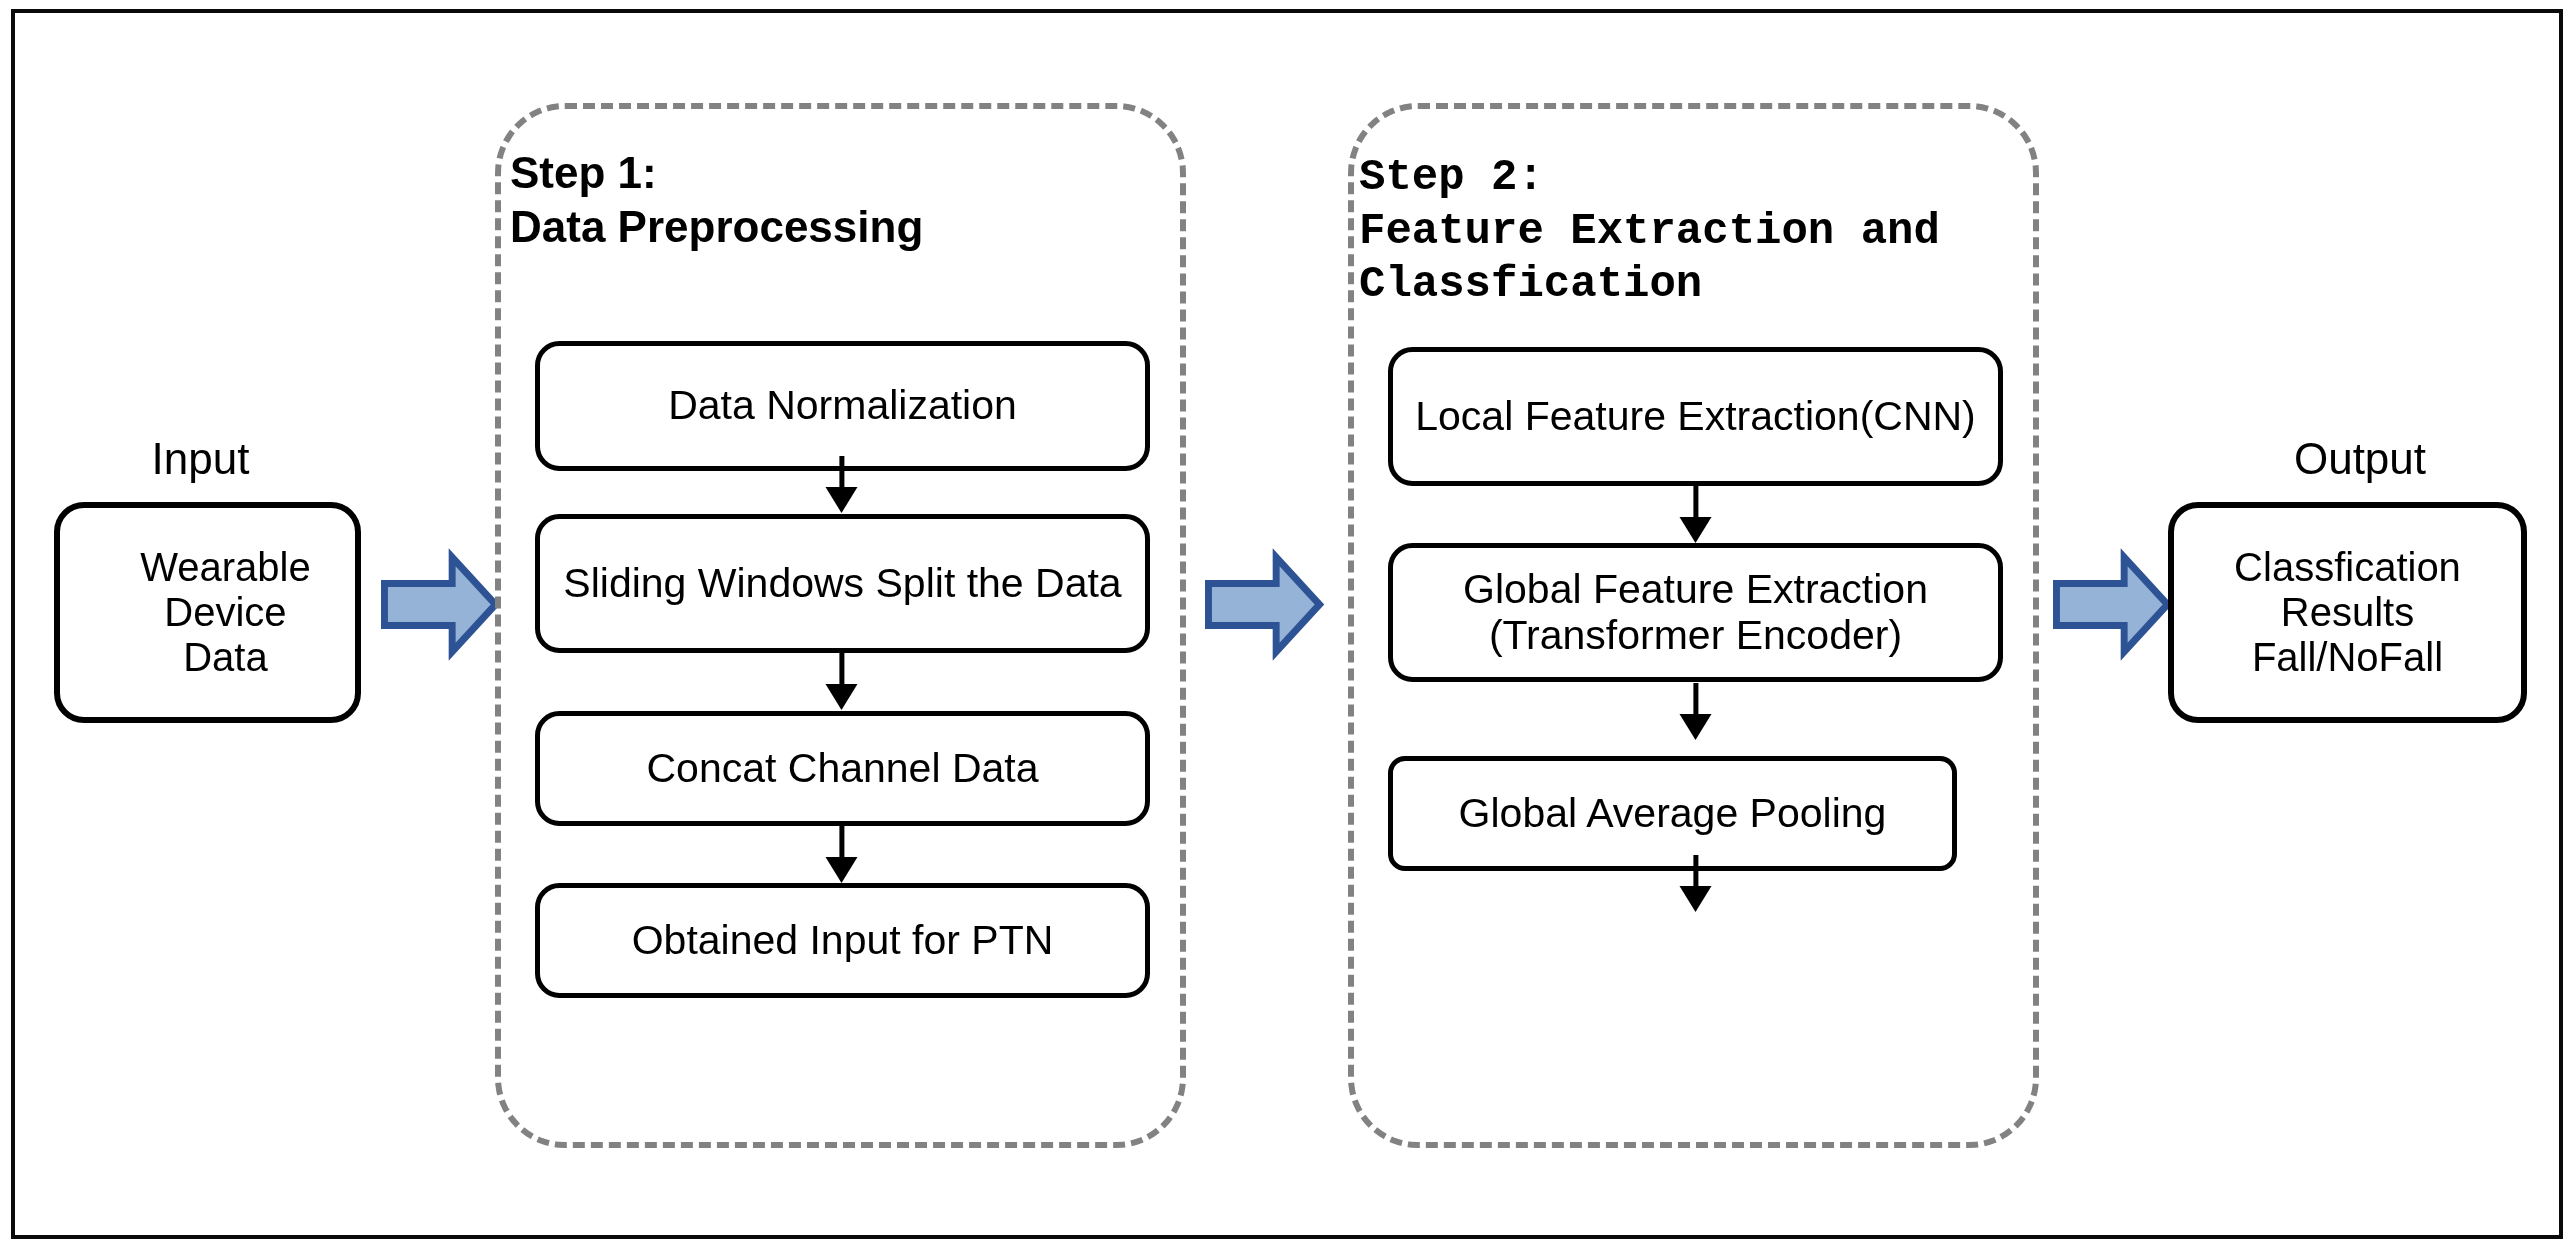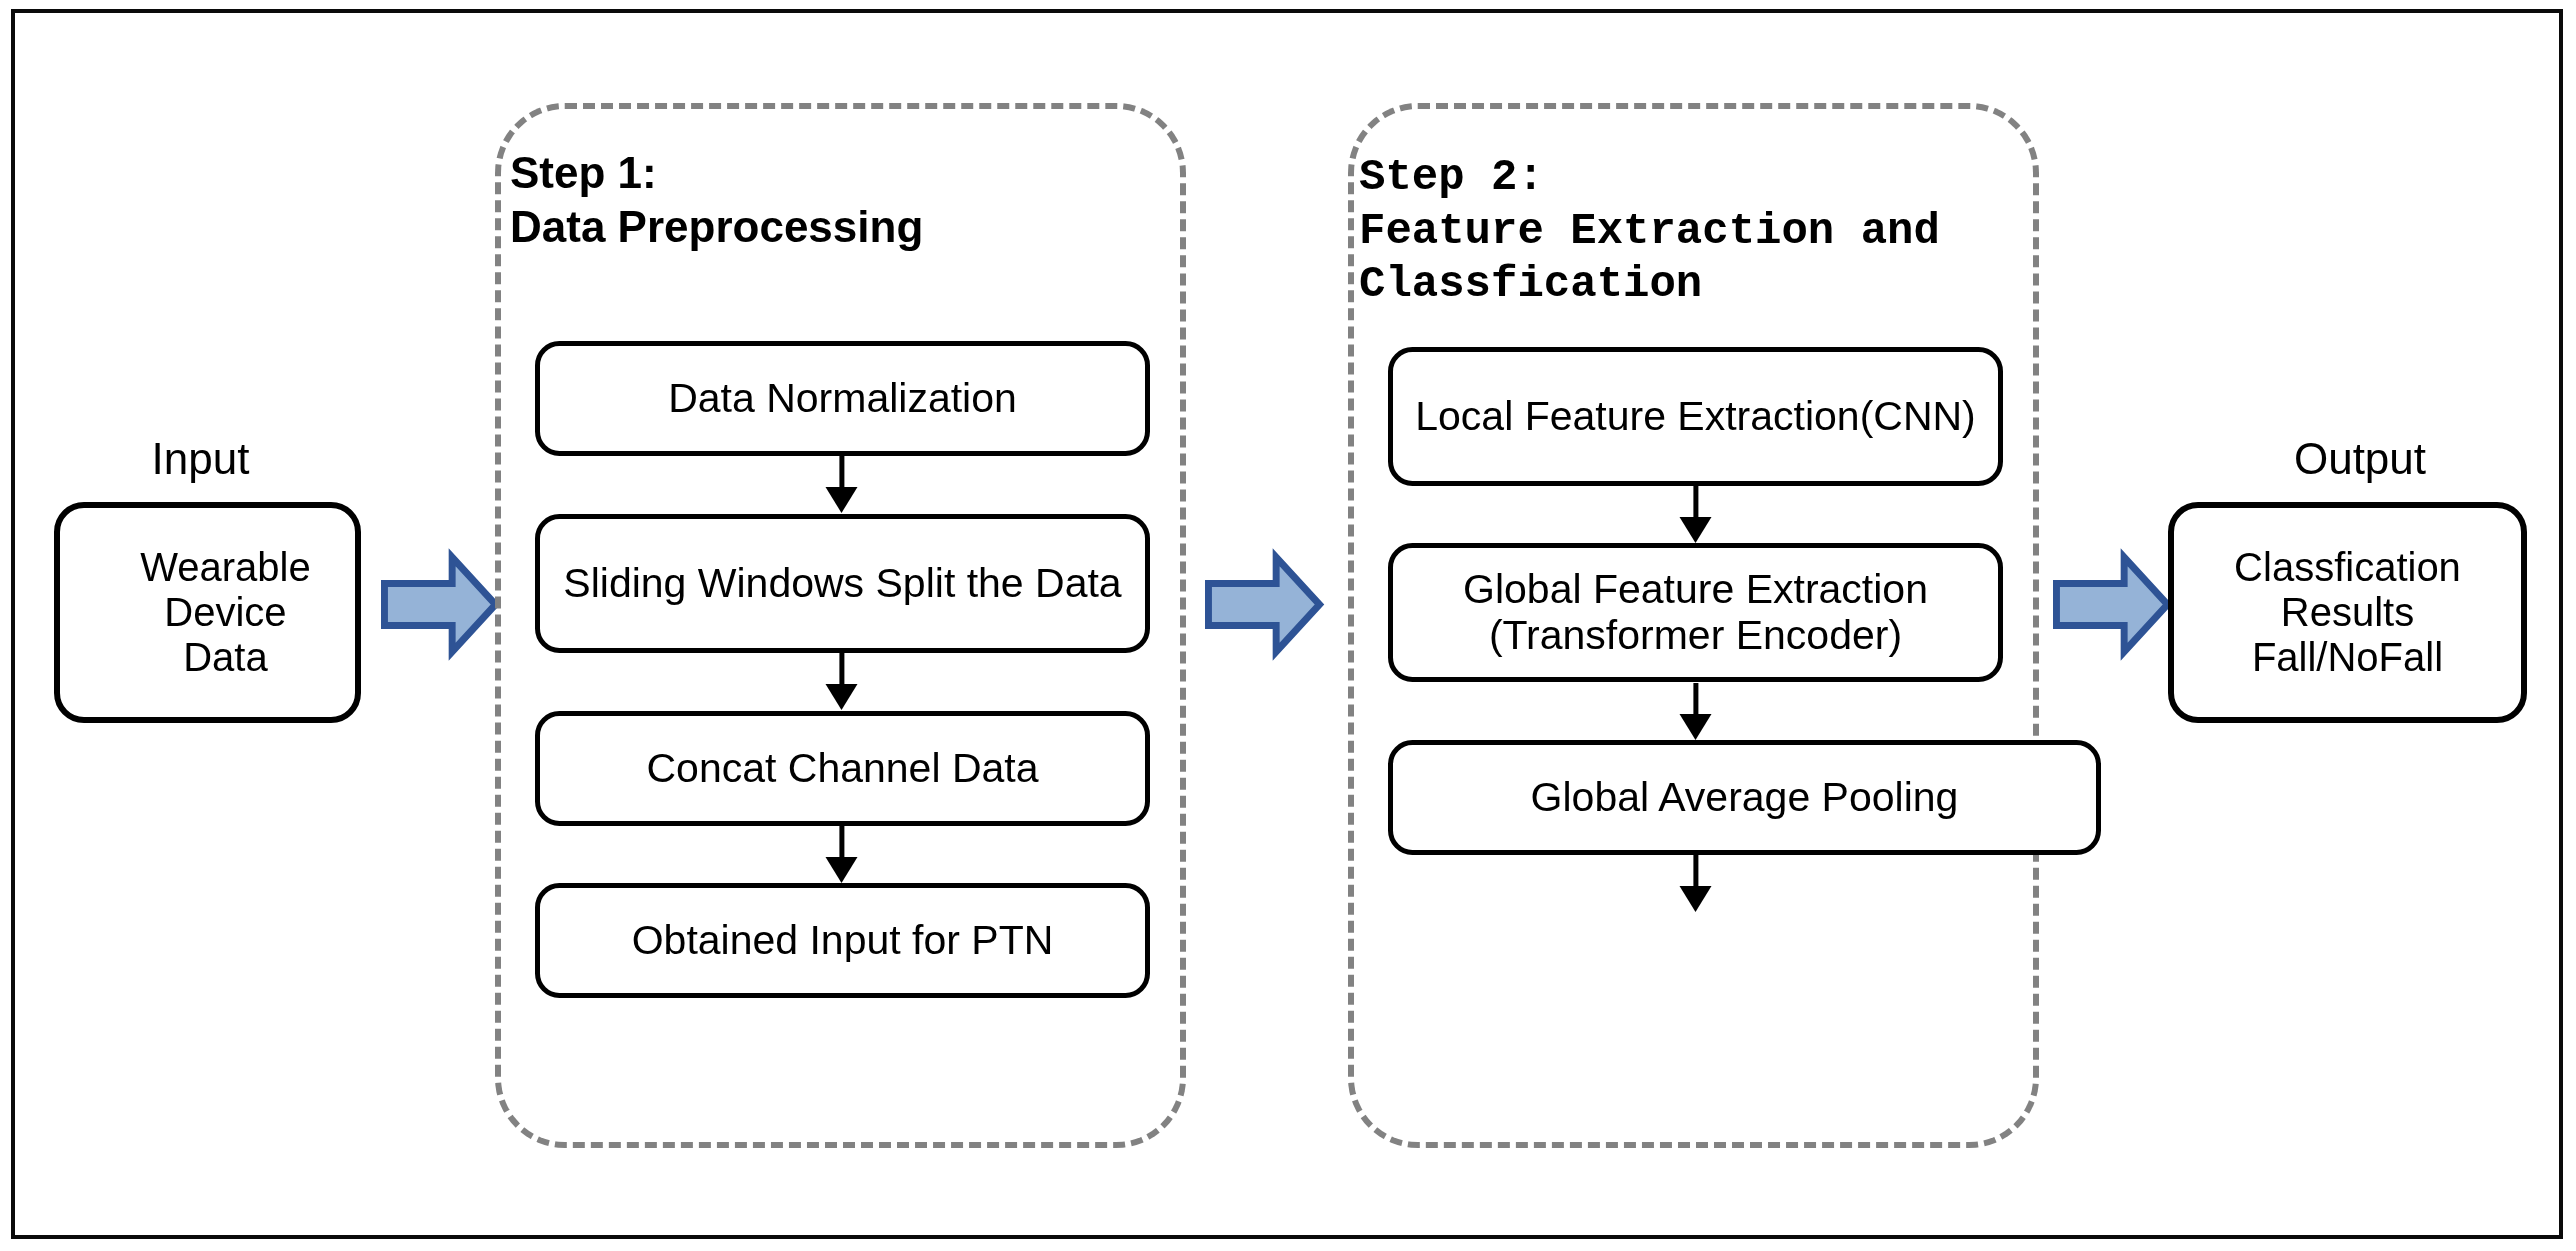--- a/index.html
+++ b/index.html
@@ -141,21 +141,21 @@
     </svg>
   </div>
 
   <div class="step-container" style="left:495px; top:103px; width:691px; height:1045px;"></div>
 
   <div class="step-title" style="left:510px; top:146px; width:660px;">
     <span>Step 1:</span><br>
     <span>Data Preprocessing</span>
   </div>
 
-  <div class="node step-node" style="left:535px; top:341px; width:615px; height:115px;">
+  <div class="node step-node" style="left:535px; top:341px; width:615px; height:130px;">
     <span>Data Normalization</span>
   </div>
   <div class="v-arrow" style="left:842px; top:456px; height:57px;">
     <div class="shaft" style="height:35px;"></div>
     <div class="head" style="top:31px;"></div>
   </div>
 
   <div class="node step-node" style="left:535px; top:514px; width:615px; height:139px;">
     <span>Sliding Windows Split the Data</span>
   </div>
@@ -199,21 +199,21 @@
   </div>
 
   <div class="node step-node" style="left:1388px; top:543px; width:615px; height:139px;">
     <span>Global Feature Extraction (Transformer Encoder)</span>
   </div>
   <div class="v-arrow" style="left:1696px; top:683px; height:57px;">
     <div class="shaft" style="height:35px;"></div>
     <div class="head" style="top:31px;"></div>
   </div>
 
-  <div class="node step-node" style="left:1388px; top:740px; width:713px; height:115px;">
+  <div class="node step-node" style="left:1388px; top:756px; width:569px; height:115px;border-radius:17px;">
     <span>Global Average Pooling</span>
   </div>
   <div class="v-arrow" style="left:1696px; top:855px; height:57px;">
     <div class="shaft" style="height:35px;"></div>
     <div class="head" style="top:31px;"></div>
   </div>
 
 
   <div class="block-arrow" style="left:2053px; top:552px; width:118px; height:105px;">
     <svg viewBox="0 0 136 120" preserveAspectRatio="none">

